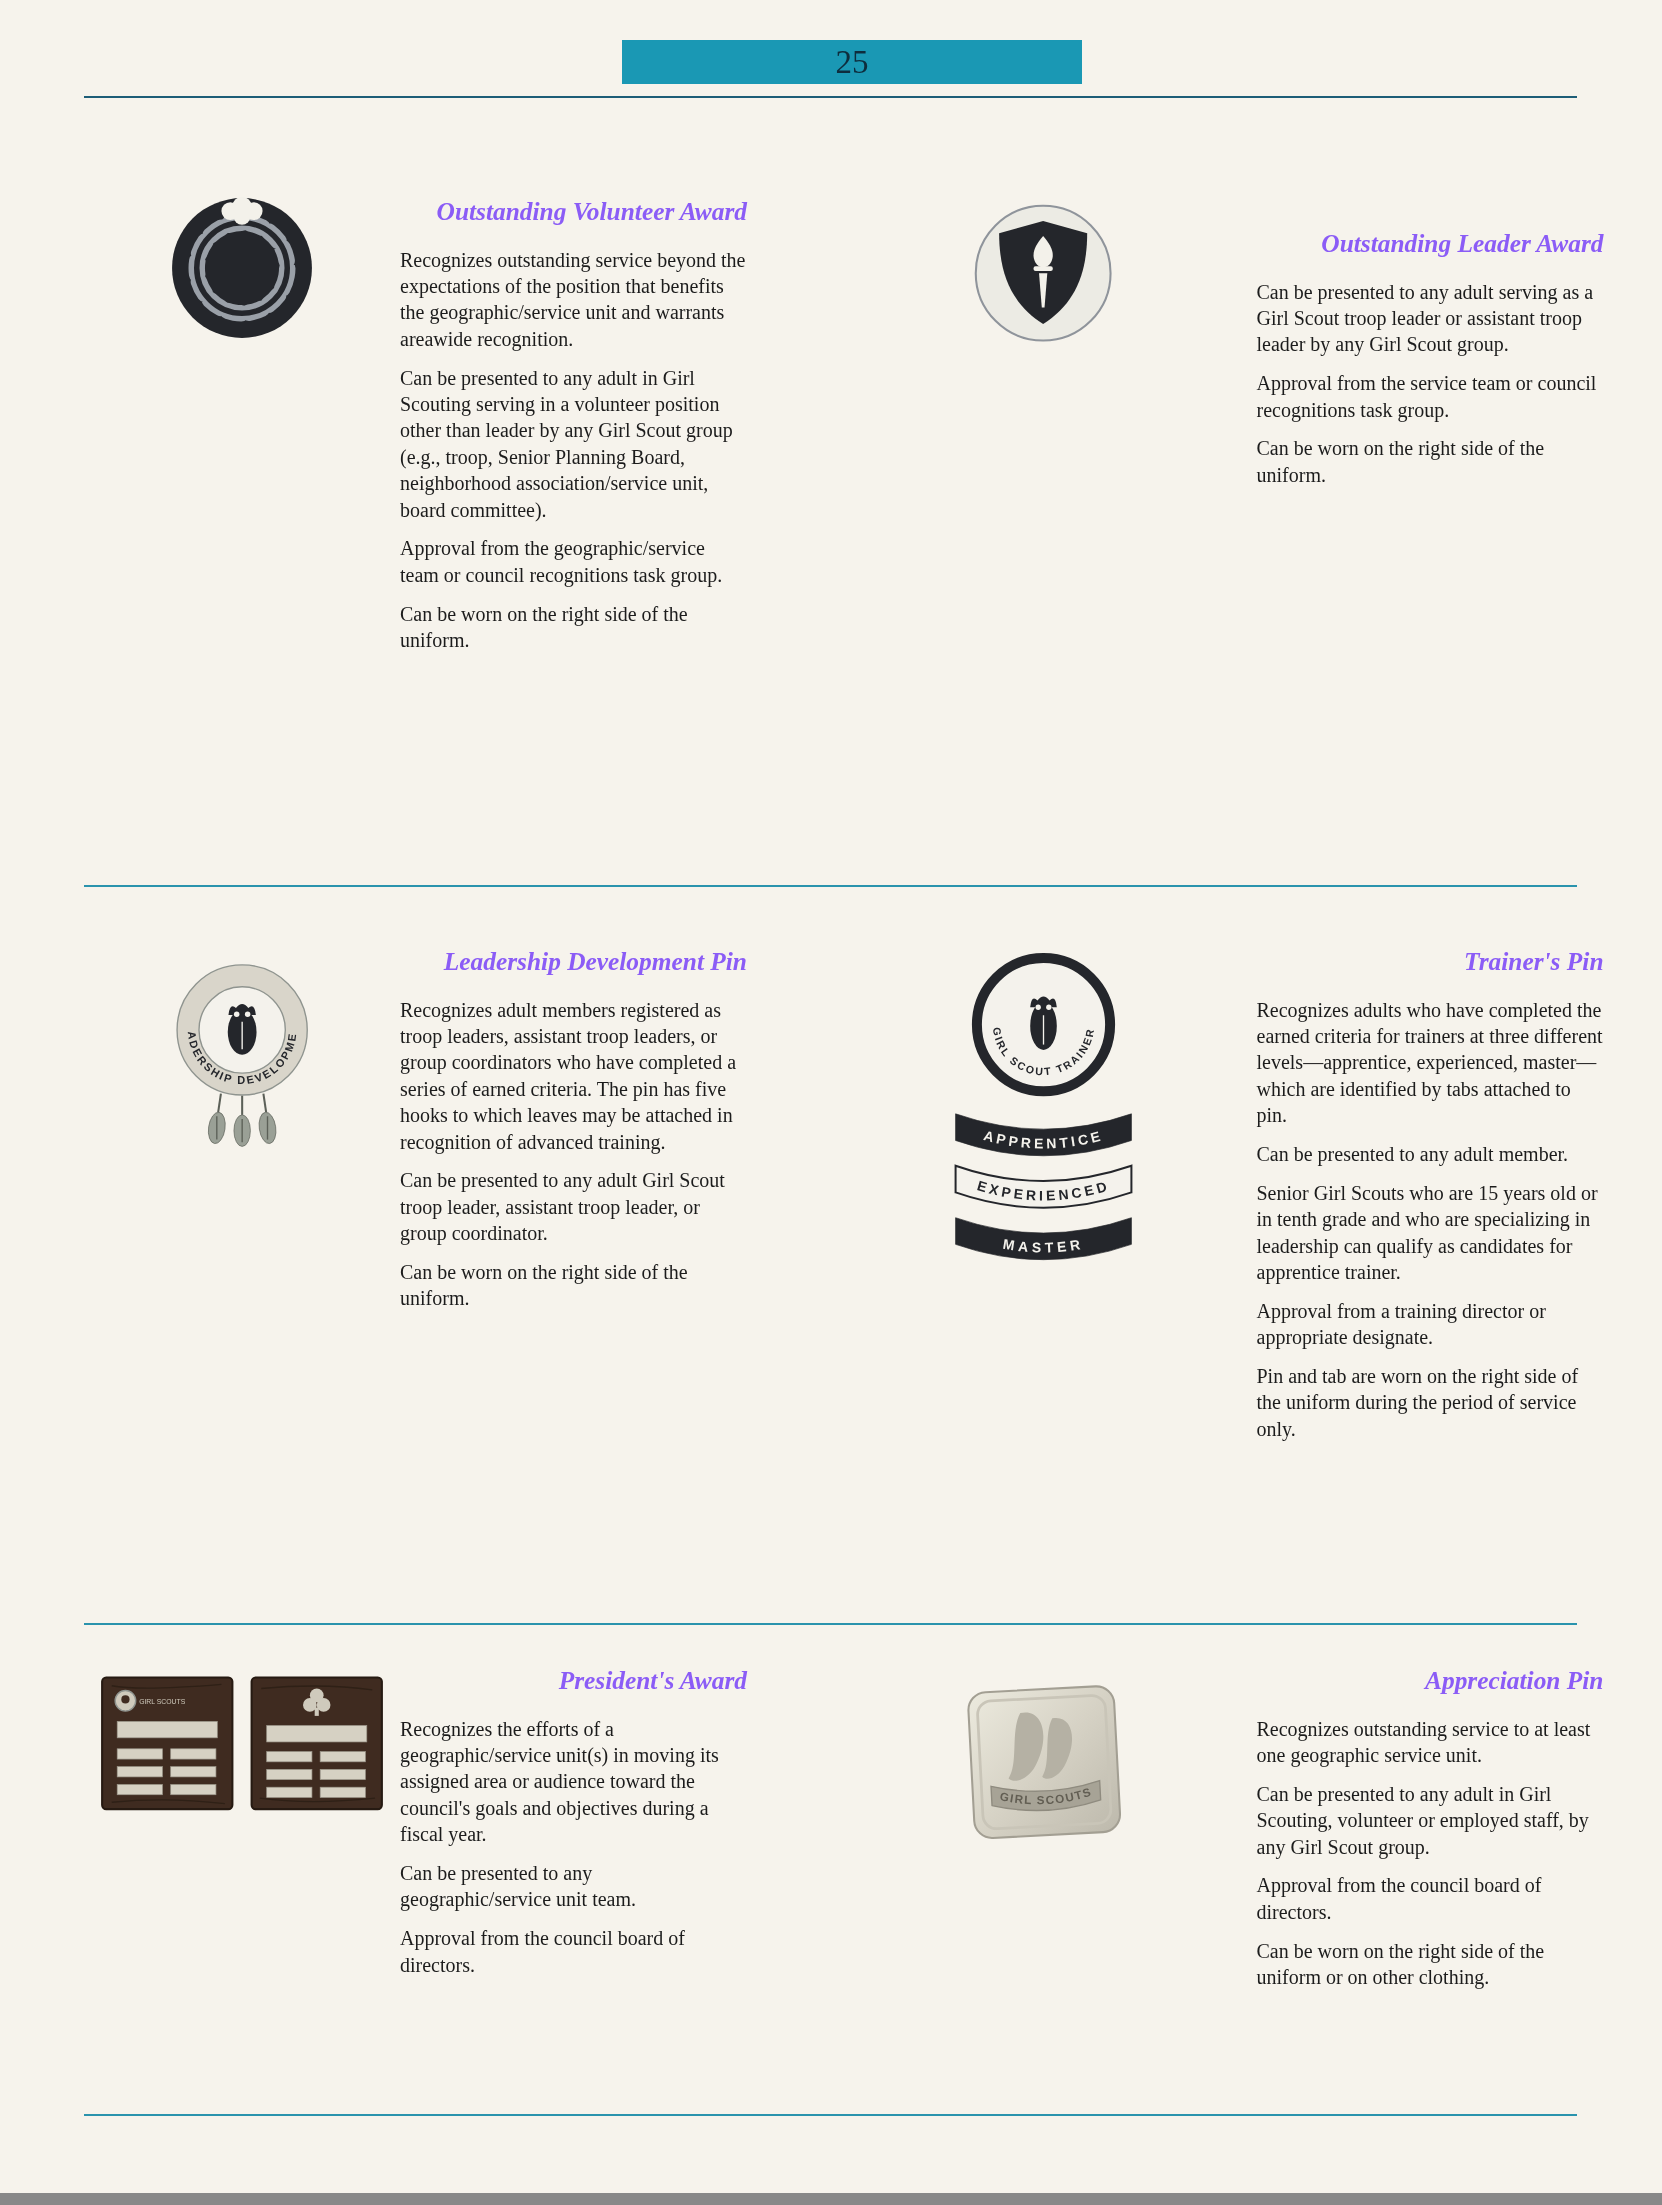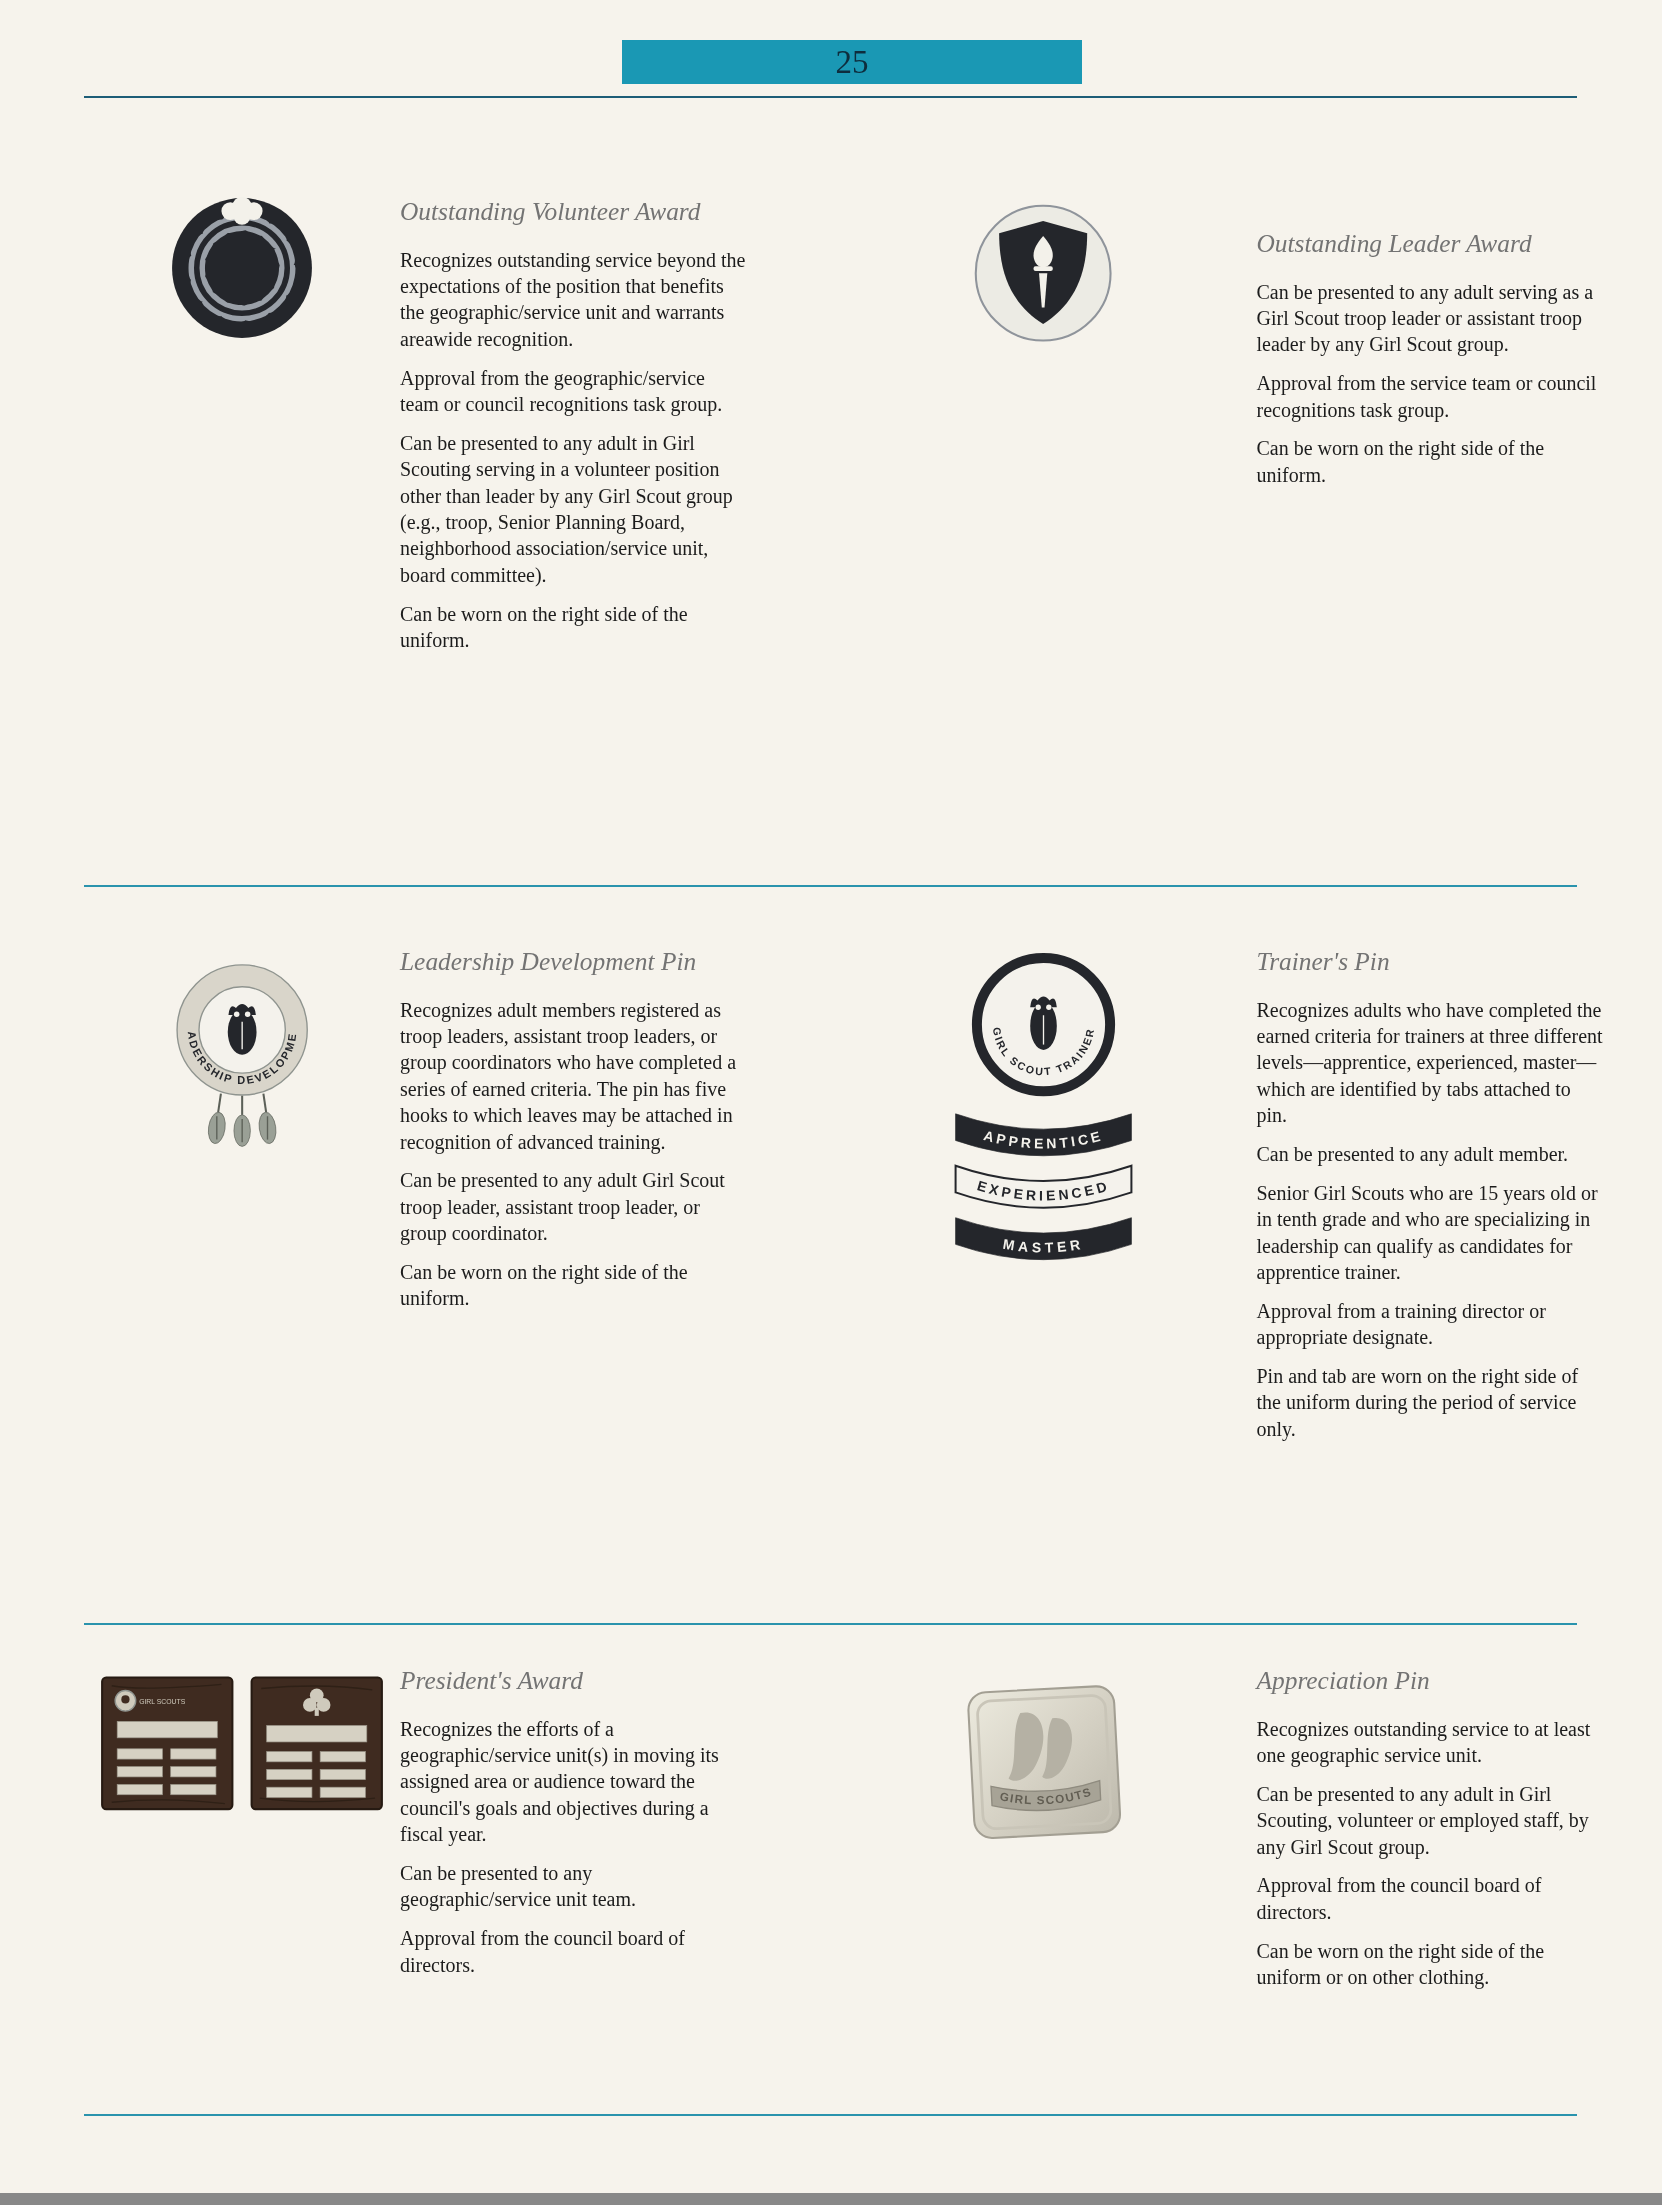--- a/index.html
+++ b/index.html
@@ -24,21 +24,21 @@
   .row2 { top:946px; }
   .row3 { top:1665px; }
 
   .cell { flex:0 0 50%; display:flex; box-sizing:border-box; }
   .icon-col { flex:0 0 316px; display:flex; justify-content:center; align-items:flex-start; }
   .cell.right .icon-col { flex:0 0 426px; }
   .text-col { width:347px; }
 
   h3.section-title {
     margin:0 0 20.6px; font-size:25.4px; line-height:30px;
-    color:#737373; font-style:italic; font-weight:normal;
+    color:#8b5cf6; font-style:italic; font-weight:bold;text-align:right;
   }
   h3.section-title.pt { padding-top:32px; }
   p.body { margin:0 0 12.4px; font-size:20px; line-height:26.4px; }
 
   .icon-pad-sm { padding-top:6.9px; }
   svg text { font-family:"Liberation Sans", sans-serif; }
 </style>
 </head>
 <body>
 
@@ -61,22 +61,22 @@
             <circle cx="88" cy="22" r="13" fill="#f3f1ea"></circle>
             <circle cx="122" cy="22" r="13" fill="#f3f1ea"></circle>
             <circle cx="105" cy="15" r="14" fill="#f3f1ea"></circle>
             <circle cx="105" cy="30" r="12" fill="#f3f1ea"></circle>
           </g>
         </svg>
       </div>
       <div class="text-col">
         <h3 class="section-title">Outstanding Volunteer Award</h3>
         <p class="body">Recognizes outstanding service beyond the expectations of the position that benefits the geographic/service unit and warrants areawide recognition.</p>
+        <p class="body">Can be presented to any adult in Girl Scouting serving in a volunteer position other than leader by any Girl Scout group (e.g., troop, Senior Planning Board, neighborhood association/service unit, board committee).</p>
         <p class="body">Approval from the geographic/service team or council recognitions task group.</p>
-        <p class="body">Can be presented to any adult in Girl Scouting serving in a volunteer position other than leader by any Girl Scout group (e.g., troop, Senior Planning Board, neighborhood association/service unit, board committee).</p>
         <p class="body">Can be worn on the right side of the uniform.</p>
       </div>
     </div>
 
     <div class="cell right">
       <div class="icon-col icon-pad-sm">
         <svg width="141" height="141" viewBox="0 0 205 205">
           <circle cx="102" cy="102" r="98" fill="#ecebe4" stroke="#8f949b" stroke-width="3"></circle>
           <path d="M102 26 L166 44 C166 106 146 148 102 176 C58 148 38 106 38 44 Z" fill="#24262b"></path>
           <g>

